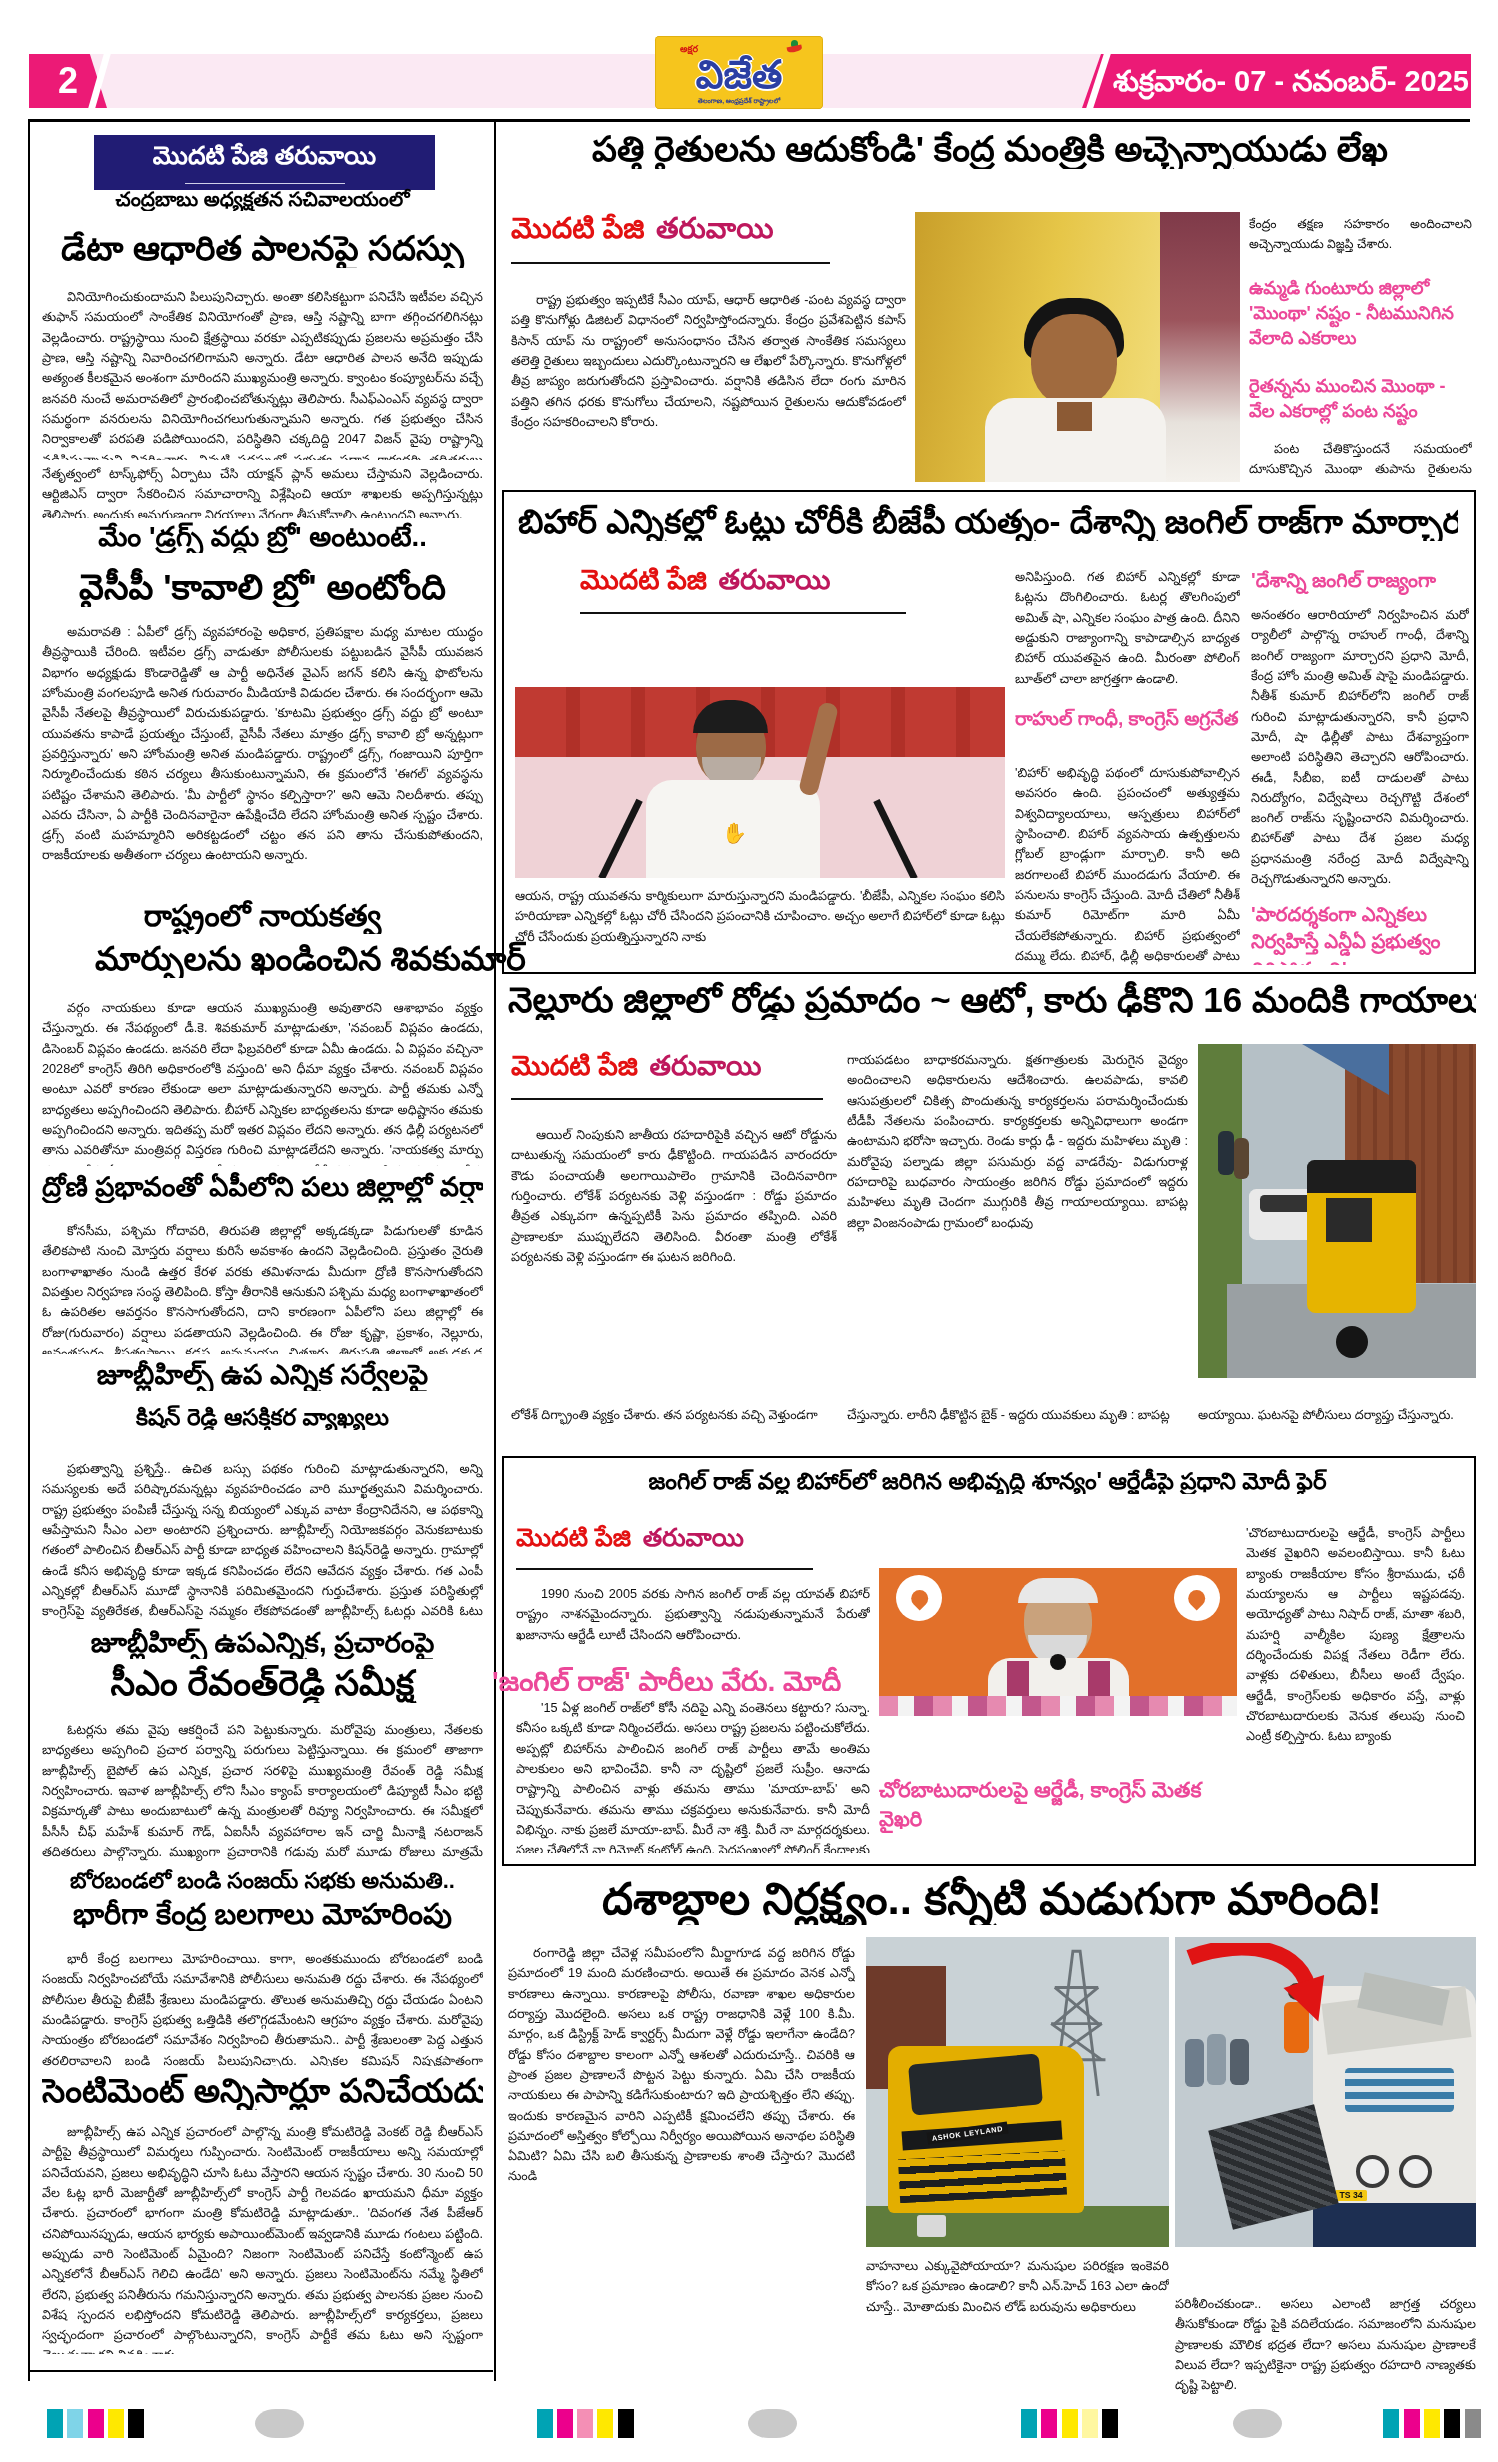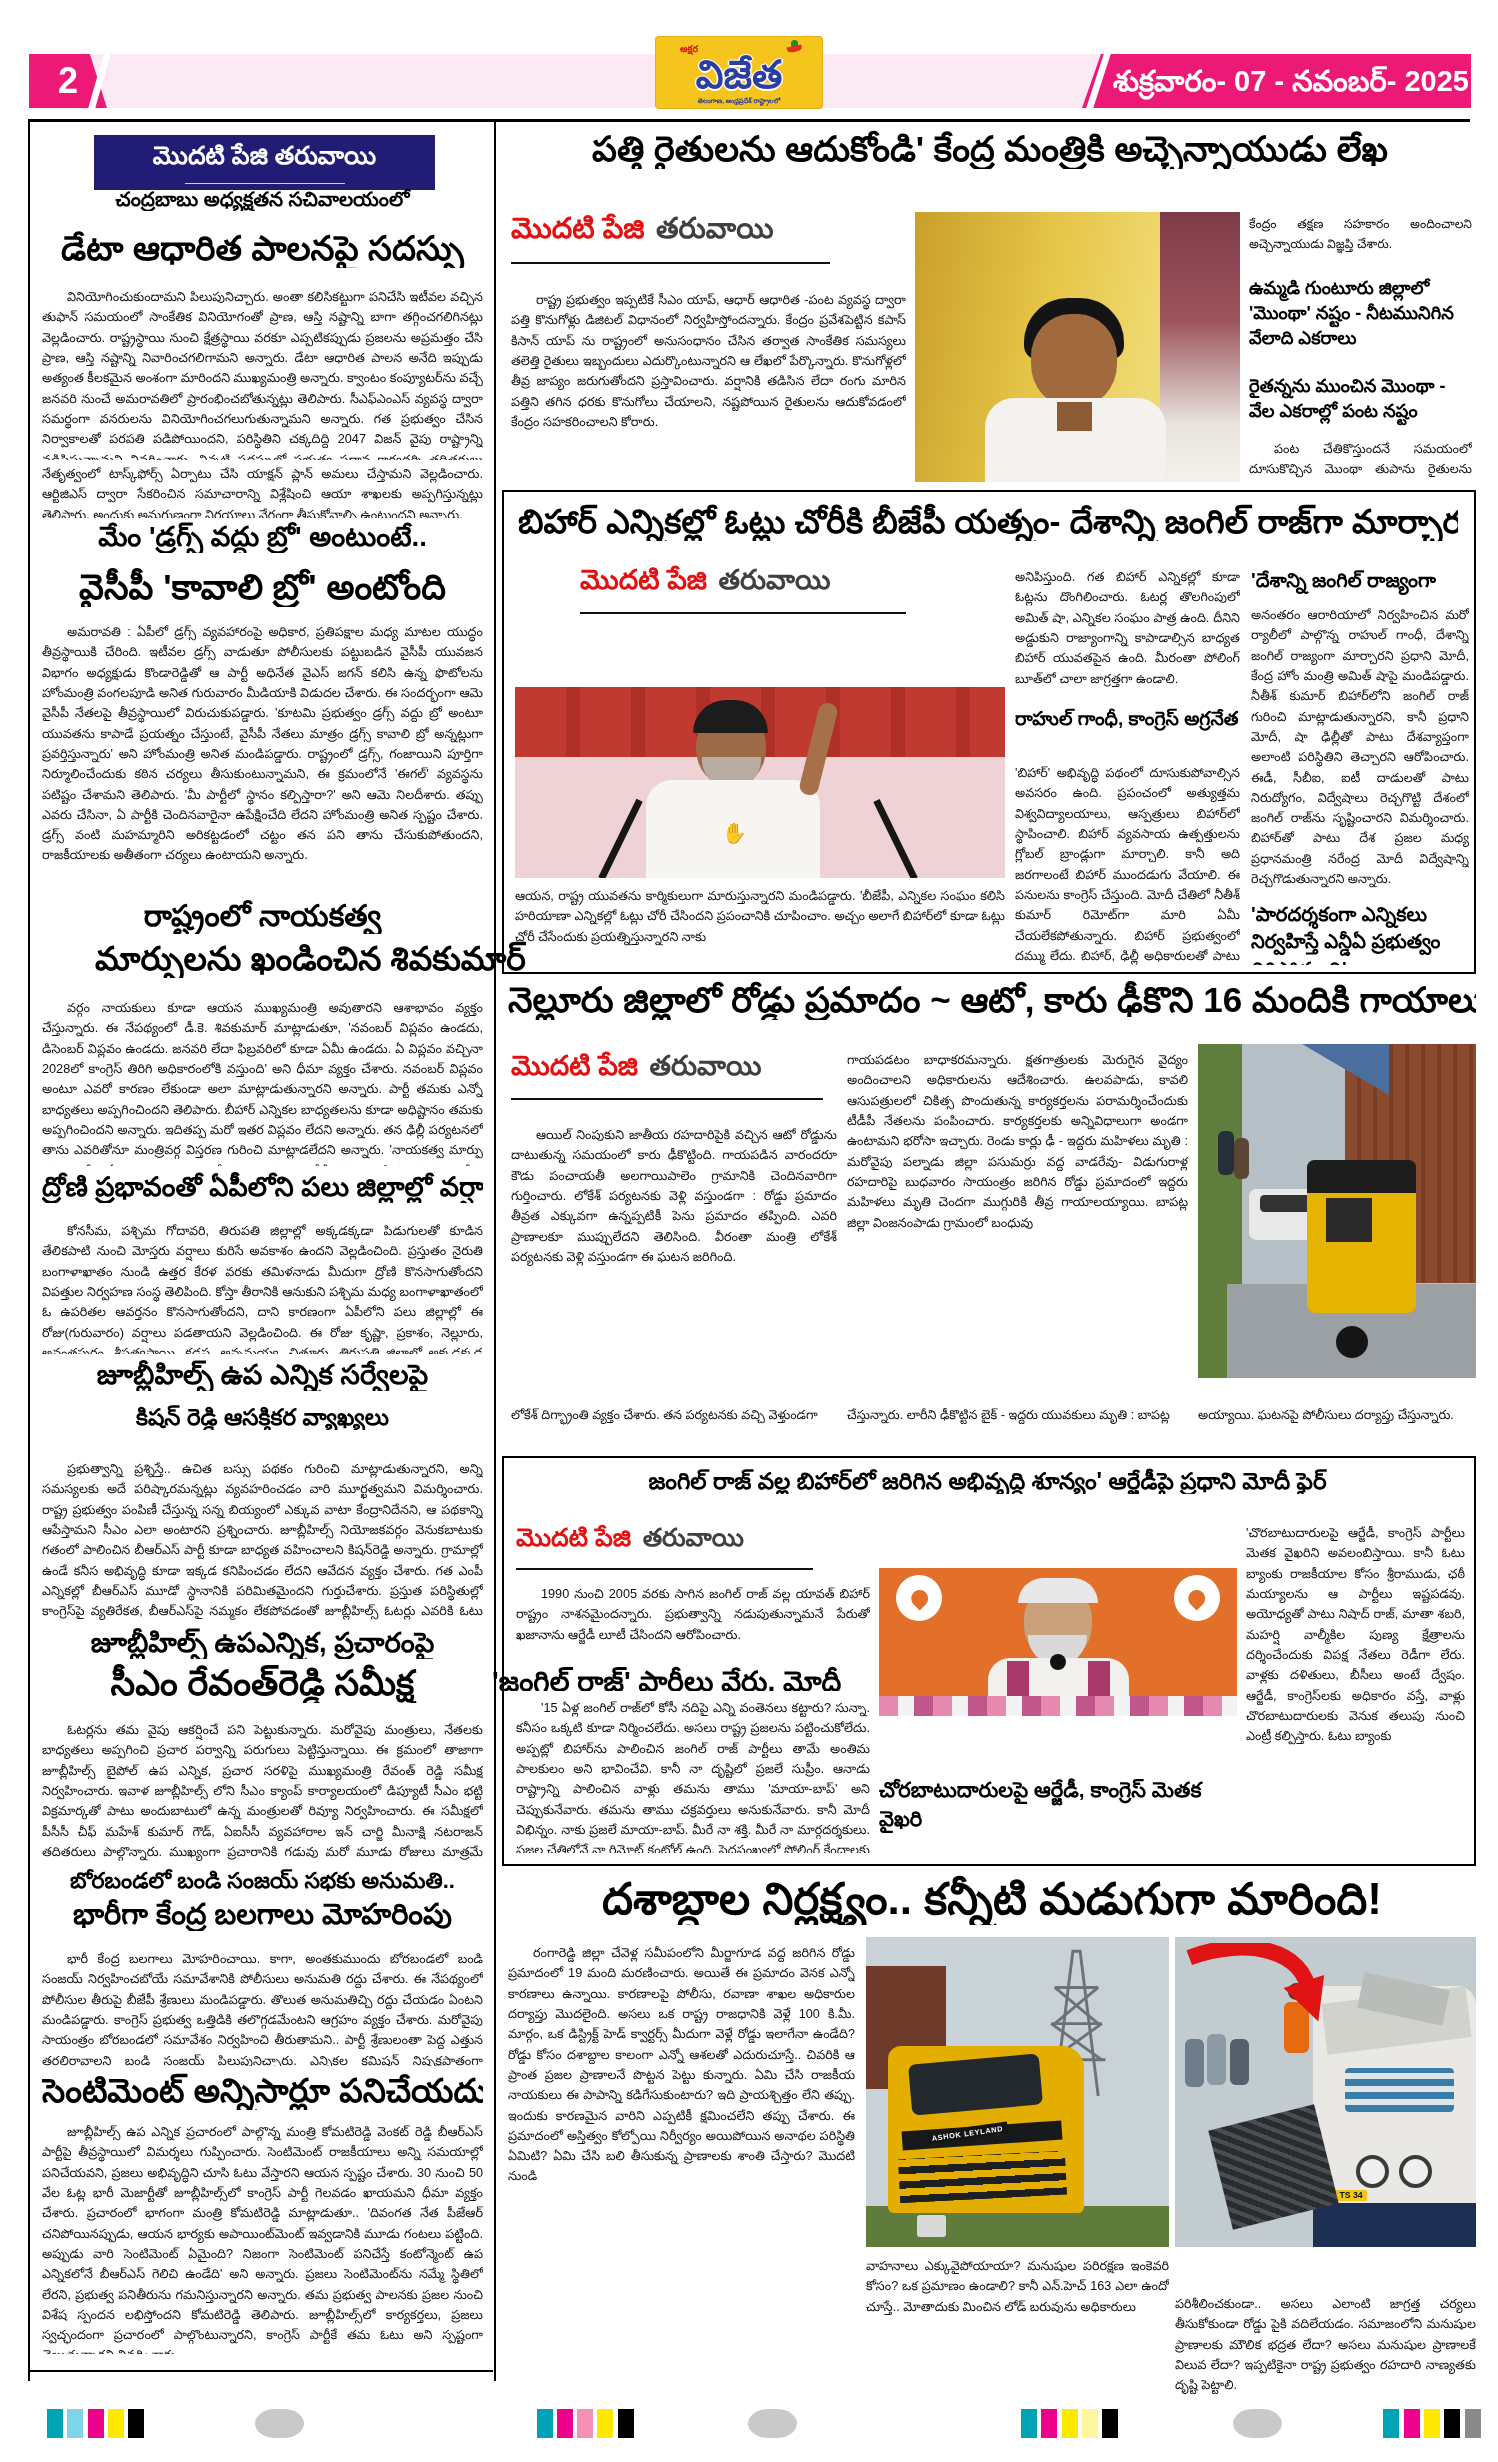--- a/index.html
+++ b/index.html
@@ -21,27 +21,27 @@
   .bird .b1{position:absolute;left:5.8px;top:0;width:7.3px;height:7.3px;background:#1c8a3a;border-radius:50% 50% 0 50%;}
   .bird .b2{position:absolute;left:1.5px;top:5.8px;width:14.5px;height:5.8px;background:#e03020;border-radius:0 0 50% 50%;transform:rotate(-12deg);}
   
   .rule-h{background:#000;}
   .rule-v{background:#000;}
   
   .h-c{font-weight:900;text-align:center;color:#000;letter-spacing:0;line-height:1.15;white-space:nowrap;overflow:hidden;}
   .h-l{font-weight:900;text-align:center;color:#000;line-height:1.15;white-space:nowrap;overflow:hidden;}
   .bt{font-size:12.7px;line-height:1.6;text-align:justify;color:#0d0d0d;overflow:hidden;text-indent:25px;}
   .bt2{font-size:12.7px;line-height:1.6;text-align:justify;color:#0d0d0d;overflow:hidden;}
-  .subbold{font-weight:800;color:#000000;line-height:1.4;overflow:hidden;}
+  .subbold{font-weight:800;color:#ec4899;line-height:1.4;overflow:hidden;}
   .navybox{background:#211c74;color:#fff;display:flex;flex-direction:column;align-items:center;justify-content:center;}
   .navybox .t{font-size:25px;font-weight:800;}
   .navybox .u{width:160px;height:1.5px;background:#cfcfe8;margin-top:7.3px;}
   .kick{font-weight:900;border-bottom:2.2px solid #101010;padding-bottom:10px;white-space:nowrap;overflow:hidden;}
   .kick .kr{color:#e31111;margin-right:11.6px;}
-  .kick .kb{color:#404040;}
+  .kick .kb{color:#be185d;}
   .boxart{border:2.9px solid #000;}
   
   .ph{overflow:hidden;}
   .pabs{position:absolute;}
   .brandtxt{position:absolute;color:#fff;background:#151515;font-size:7.3px;font-weight:700;letter-spacing:0.7px;
             padding:1.5px 4.4px;transform:rotate(-8deg);}
   .plate{position:absolute;background:#f3c711;color:#111;font-weight:800;font-size:8.7px;padding:0.7px 4.4px;border-radius:1.5px;}
   
   .cbar{position:absolute;top:0;width:16px;height:29px;}
   .goval{position:absolute;top:0;width:49px;height:29px;background:#c9c9c9;border-radius:50%/60%;}

